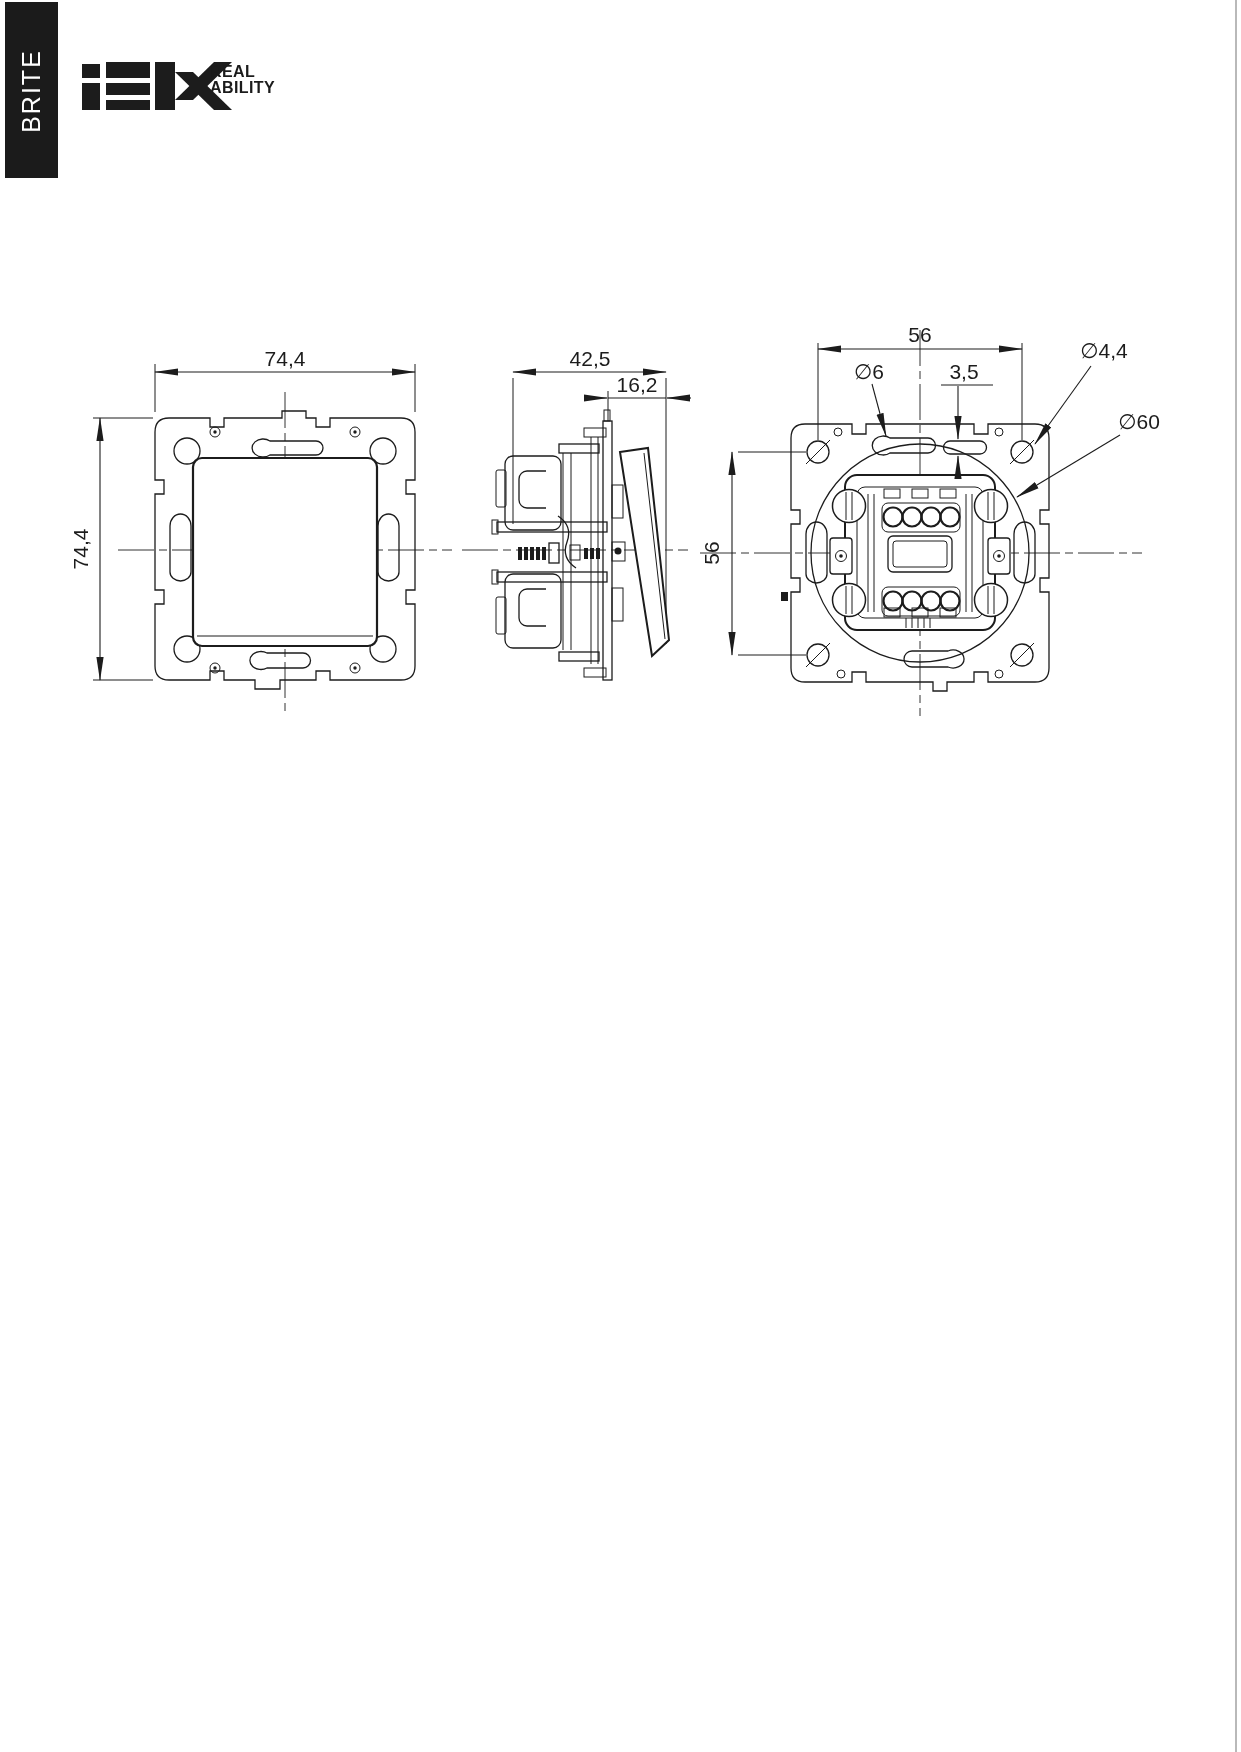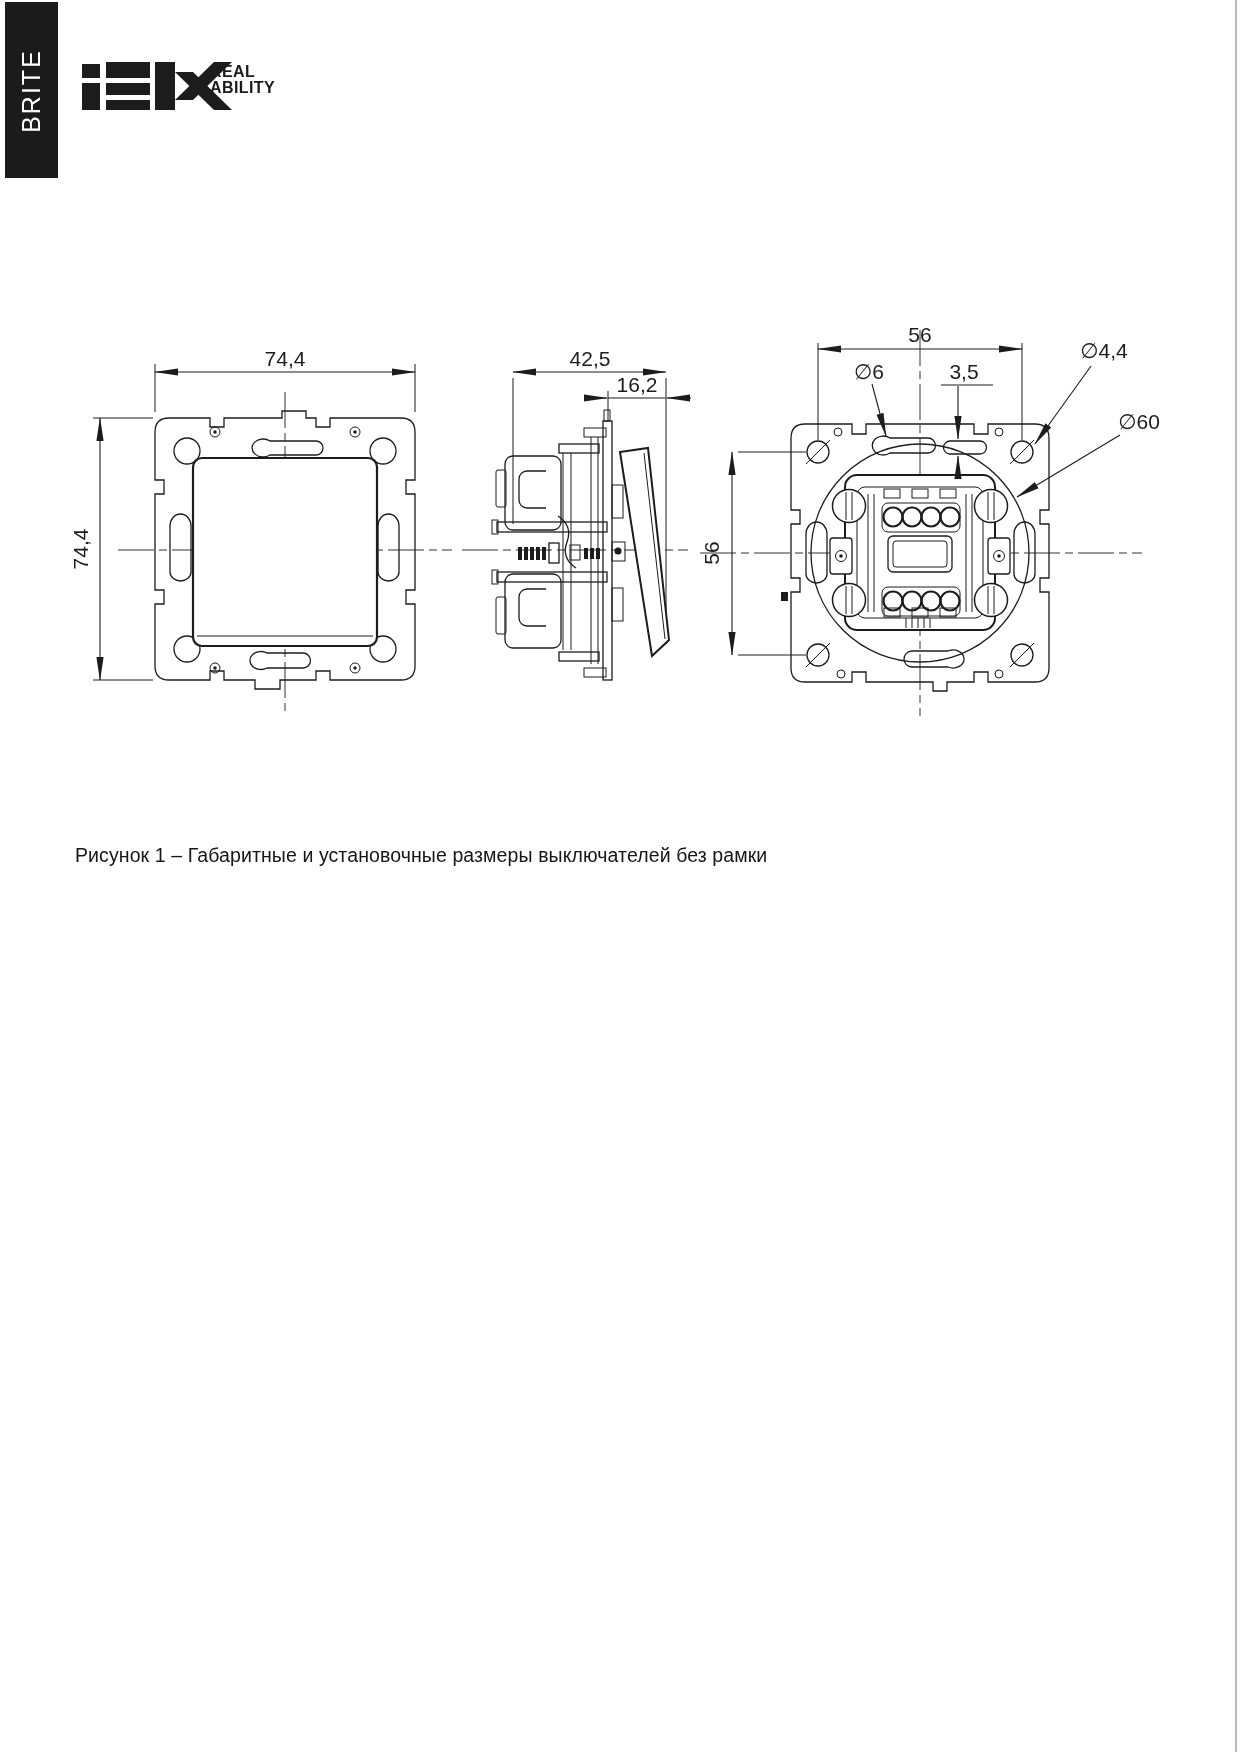--- a/index.html
+++ b/index.html
@@ -290,15 +290,14 @@
     <line class="lnthin" x1="941" y1="385" x2="993" y2="385"></line>
     <line class="dim" x1="958" y1="386" x2="958" y2="439" marker-end="url(#ar)"></line>
     <line class="dim" x1="958" y1="478" x2="958" y2="456" marker-end="url(#ar)"></line>
     <text class="dimtxt" x="1104" y="358" text-anchor="middle">∅4,4</text>
     <line class="dim" x1="1091" y1="366" x2="1035" y2="444" marker-end="url(#ar)"></line>
     <text class="dimtxt" x="1139" y="429" text-anchor="middle">∅60</text>
     <line class="dim" x1="1120" y1="435" x2="1017" y2="497" marker-end="url(#ar)"></line>
   </g>
 </svg>
 
-<div id="caption">Рисунок 1 – Габаритные и установочные размеры выключателей без рамки</div>
 
 </div>
 
 </body></html>

